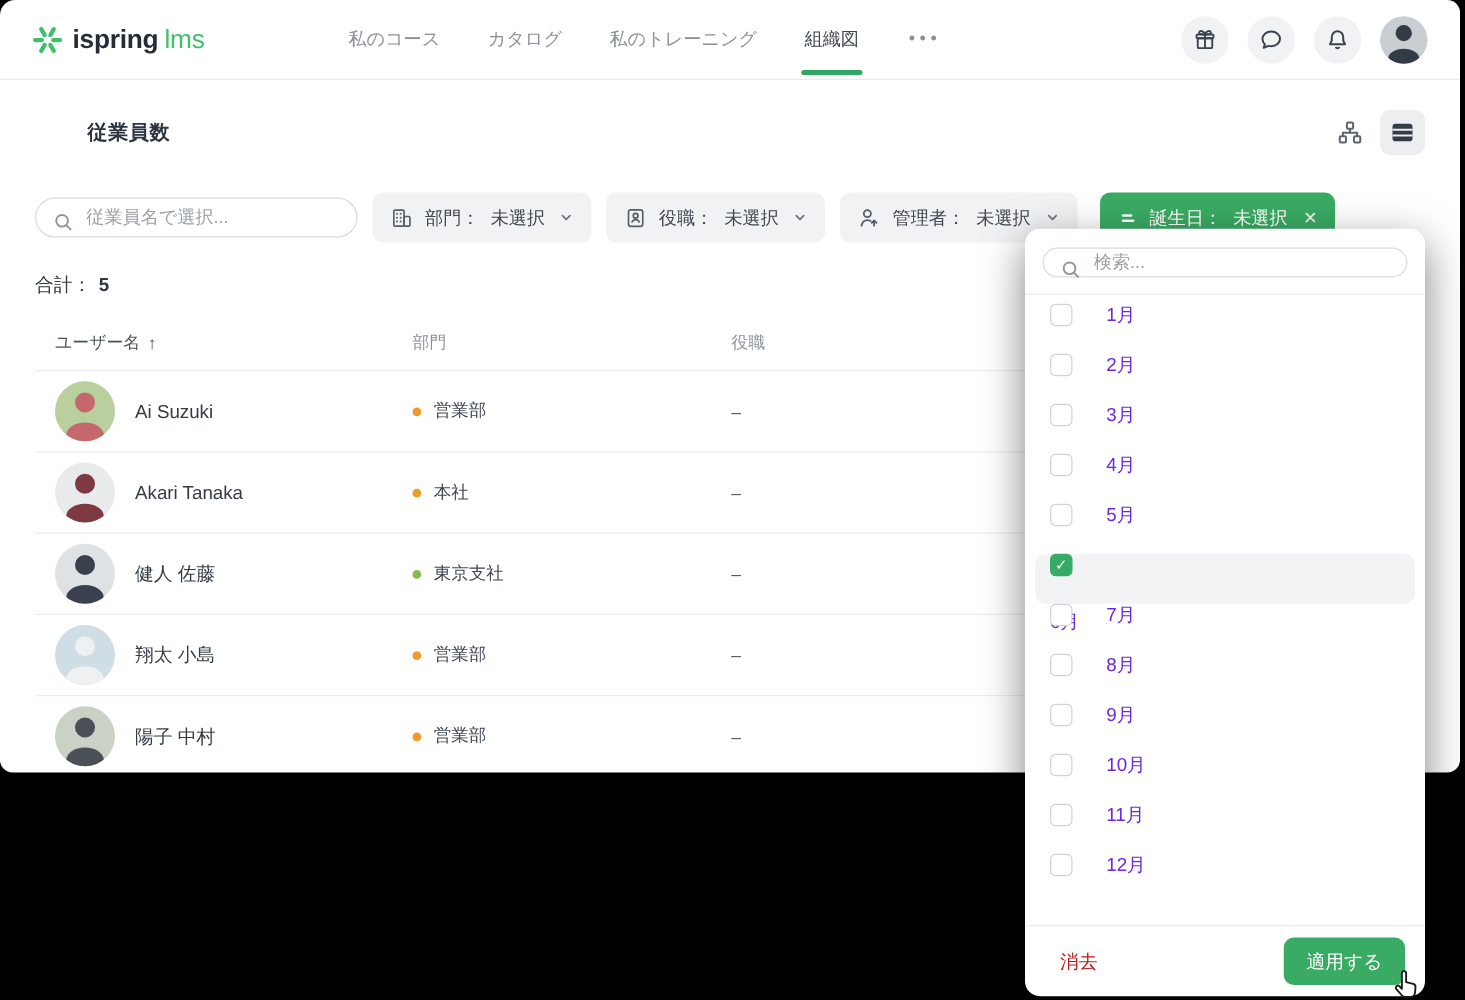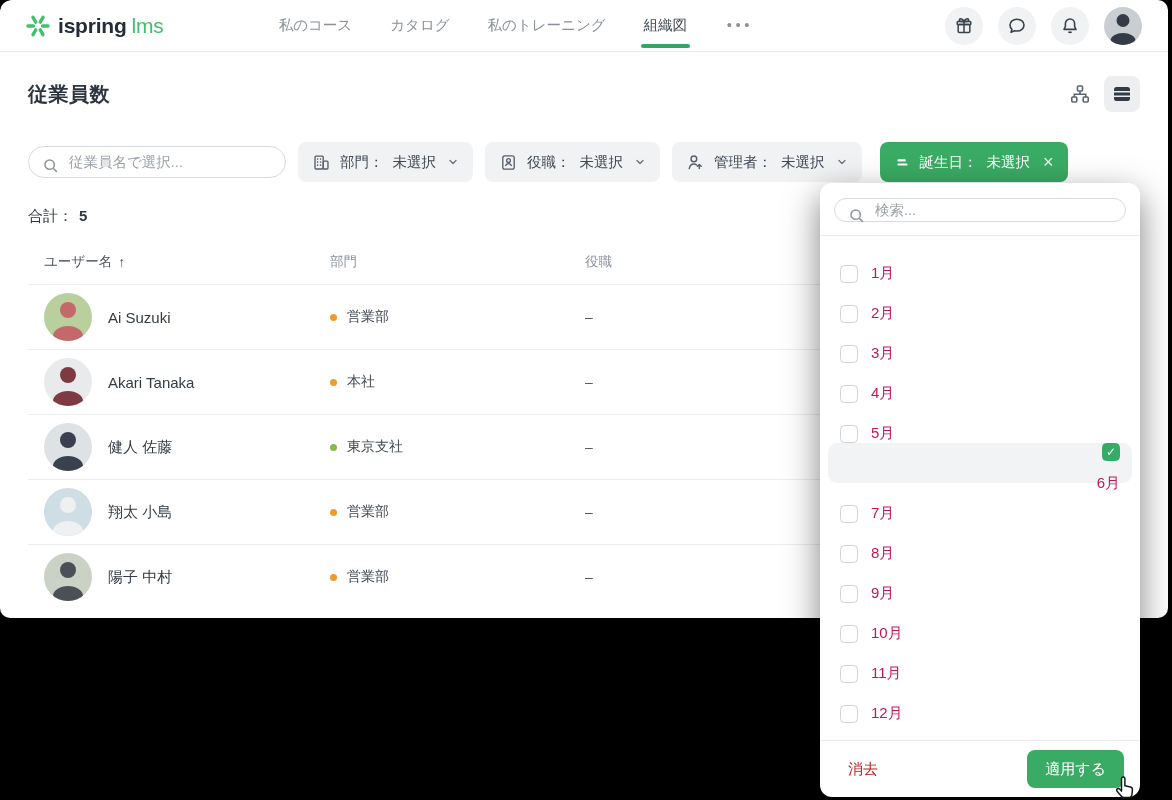--- a/index.html
+++ b/index.html
@@ -4,21 +4,21 @@
 <style>
   * { margin:0; padding:0; box-sizing:border-box; }
   html,body { background:#000; }
   body { font-family:"Liberation Sans","DejaVu Sans",sans-serif; }
   .screen { position:relative; width:1172px; height:800px; background:#000; border-radius:12px; overflow:hidden; }
 
   
   .app { position:absolute; top:0; left:0; width:1168px; height:618px; background:#fff; border-radius:10px; }
 
   
-  .navbar { position:relative; height:52px; display:flex; align-items:stretch; padding:0 26px; border-bottom:1px solid #e9ebee; }
+  .navbar { position:relative; height:64px; display:flex; align-items:stretch; padding:0 26px; border-bottom:1px solid #e9ebee; }
   .logo { display:flex; align-items:center; gap:8px; }
   .logo-mark { width:24px; height:24px; }
   .logo-text { font-size:21px; letter-spacing:-0.2px; }
   .logo-primary { font-weight:700; color:#242c38; }
   .logo-secondary { font-weight:400; color:#3fc06d; margin-left:5px; }
   .nav-menu { display:flex; align-items:stretch; margin-left:96px; }
   .nav-item { position:relative; display:flex; align-items:center; padding:0 19px; font-size:14.5px; color:#8a9199; cursor:pointer; white-space:nowrap;font-family:Liberation Mono, monospace; }
   .nav-item.active { color:#3f4751; }
   .nav-item.active::after { content:""; position:absolute; left:16px; right:16px; bottom:3px; height:4px; border-radius:3px; background:#30a765; }
   .nav-right { margin-left:auto; display:flex; align-items:center; gap:15px; }
@@ -26,21 +26,21 @@
   .avatar { position:relative; border-radius:50%; overflow:hidden; flex:0 0 auto; }
   .avatar .head { position:absolute; left:50%; transform:translateX(-50%); border-radius:50%; }
   .avatar .torso { position:absolute; left:50%; transform:translateX(-50%); border-radius:50% 50% 8px 8px; }
   .nav-avatar { width:38px; height:38px; cursor:pointer; }
   .nav-avatar .head { top:7px; width:13px; height:13px; }
   .nav-avatar .torso { bottom:-4px; width:25px; height:16px; }
 
   
   .content { padding:0 28px; }
   .title-row { display:flex; align-items:center; justify-content:space-between; margin-top:24px; }
-  .page-title { font-size:20px; font-weight:600; color:#2c3440; letter-spacing:0.5px; }
+  .page-title { font-size:16px; font-weight:600; color:#2c3440; letter-spacing:0.5px;margin-left:42px; }
   .view-toggles { display:flex; align-items:center; gap:6px; }
   .view-btn { width:36px; height:36px; border-radius:8px; display:flex; align-items:center; justify-content:center; color:#5b6470; cursor:pointer; }
   .view-btn.active { background:#eceef0; }
 
   .controls { display:flex; align-items:center; gap:12px; margin-top:30px; }
   .search-box { position:relative; width:258px; height:32px; }
   .search-box input { width:100%; height:100%; border:1px solid #d8dbdf; border-radius:18px; padding:0 14px 0 40px; font-size:14.5px; color:#3e4651; outline:none; font-family:inherit; background:#fff; }
   .search-box input::placeholder { color:#9aa1a9; }
   .search-box .mag { position:absolute; left:14px; top:11px; color:#8f969e; }
 
@@ -71,21 +71,21 @@
   .dept-dot { width:7px; height:7px; border-radius:50%; flex:0 0 auto; }
   .cell-pos { font-size:14px; color:#545c66; }
 
   
   .panel { position:absolute; left:820px; top:183px; width:320px; height:614px; background:#fff; border-radius:12px; box-shadow:0 12px 34px rgba(0,0,0,0.5); z-index:10; display:flex; flex-direction:column; }
   .panel-search { padding:15px 14px 13px; }
   .panel-search .search-box { width:100%; height:24px; }
   .panel-search .mag { top:9px; }
   .panel-divider { height:1px; background:#e9ebee; }
   .month-list { flex:1; padding:7px 8px; overflow:hidden; }
-  .month-item { height:40px; display:flex; align-items:flex-end; gap:13px; padding:0 12px; border-radius:9px; font-size:15px; color:#be185d; cursor:pointer; }
+  .month-item { height:40px; display:flex; align-items:flex-start; gap:27px; padding:0 12px; border-radius:9px; font-size:15px; color:#6d28d9; cursor:pointer; }
   .month-item.checked { background:#f2f3f5;flex-direction:column; }
   .checkbox { width:18px; height:18px; border:1.5px solid #cfd3d8; border-radius:4.5px; background:#fff; flex:0 0 auto; display:flex; align-items:center; justify-content:center; cursor:pointer; }
   .month-item.checked .checkbox { background:#35ab66; border-color:#35ab66; }
   .month-item.checked .checkbox::after { content:"✓"; color:#fff; font-size:12px; font-weight:700; }
   .panel-footer { border-top:1px solid #e9ebee; height:57px; display:flex; align-items:center; justify-content:space-between; padding:0 16px 0 28px; }
   .clear-link { font-size:15px; color:#b91c1c; cursor:pointer; }
   .apply-btn { position:relative; background:#3aab64; color:#fff; border:none; border-radius:8px; height:38px; padding:0 18px; font-size:15px; font-family:inherit; cursor:pointer; }
   .cursor-hand { position:absolute; right:-13px; bottom:-14px; pointer-events:none; }
 </style>
 </head>

